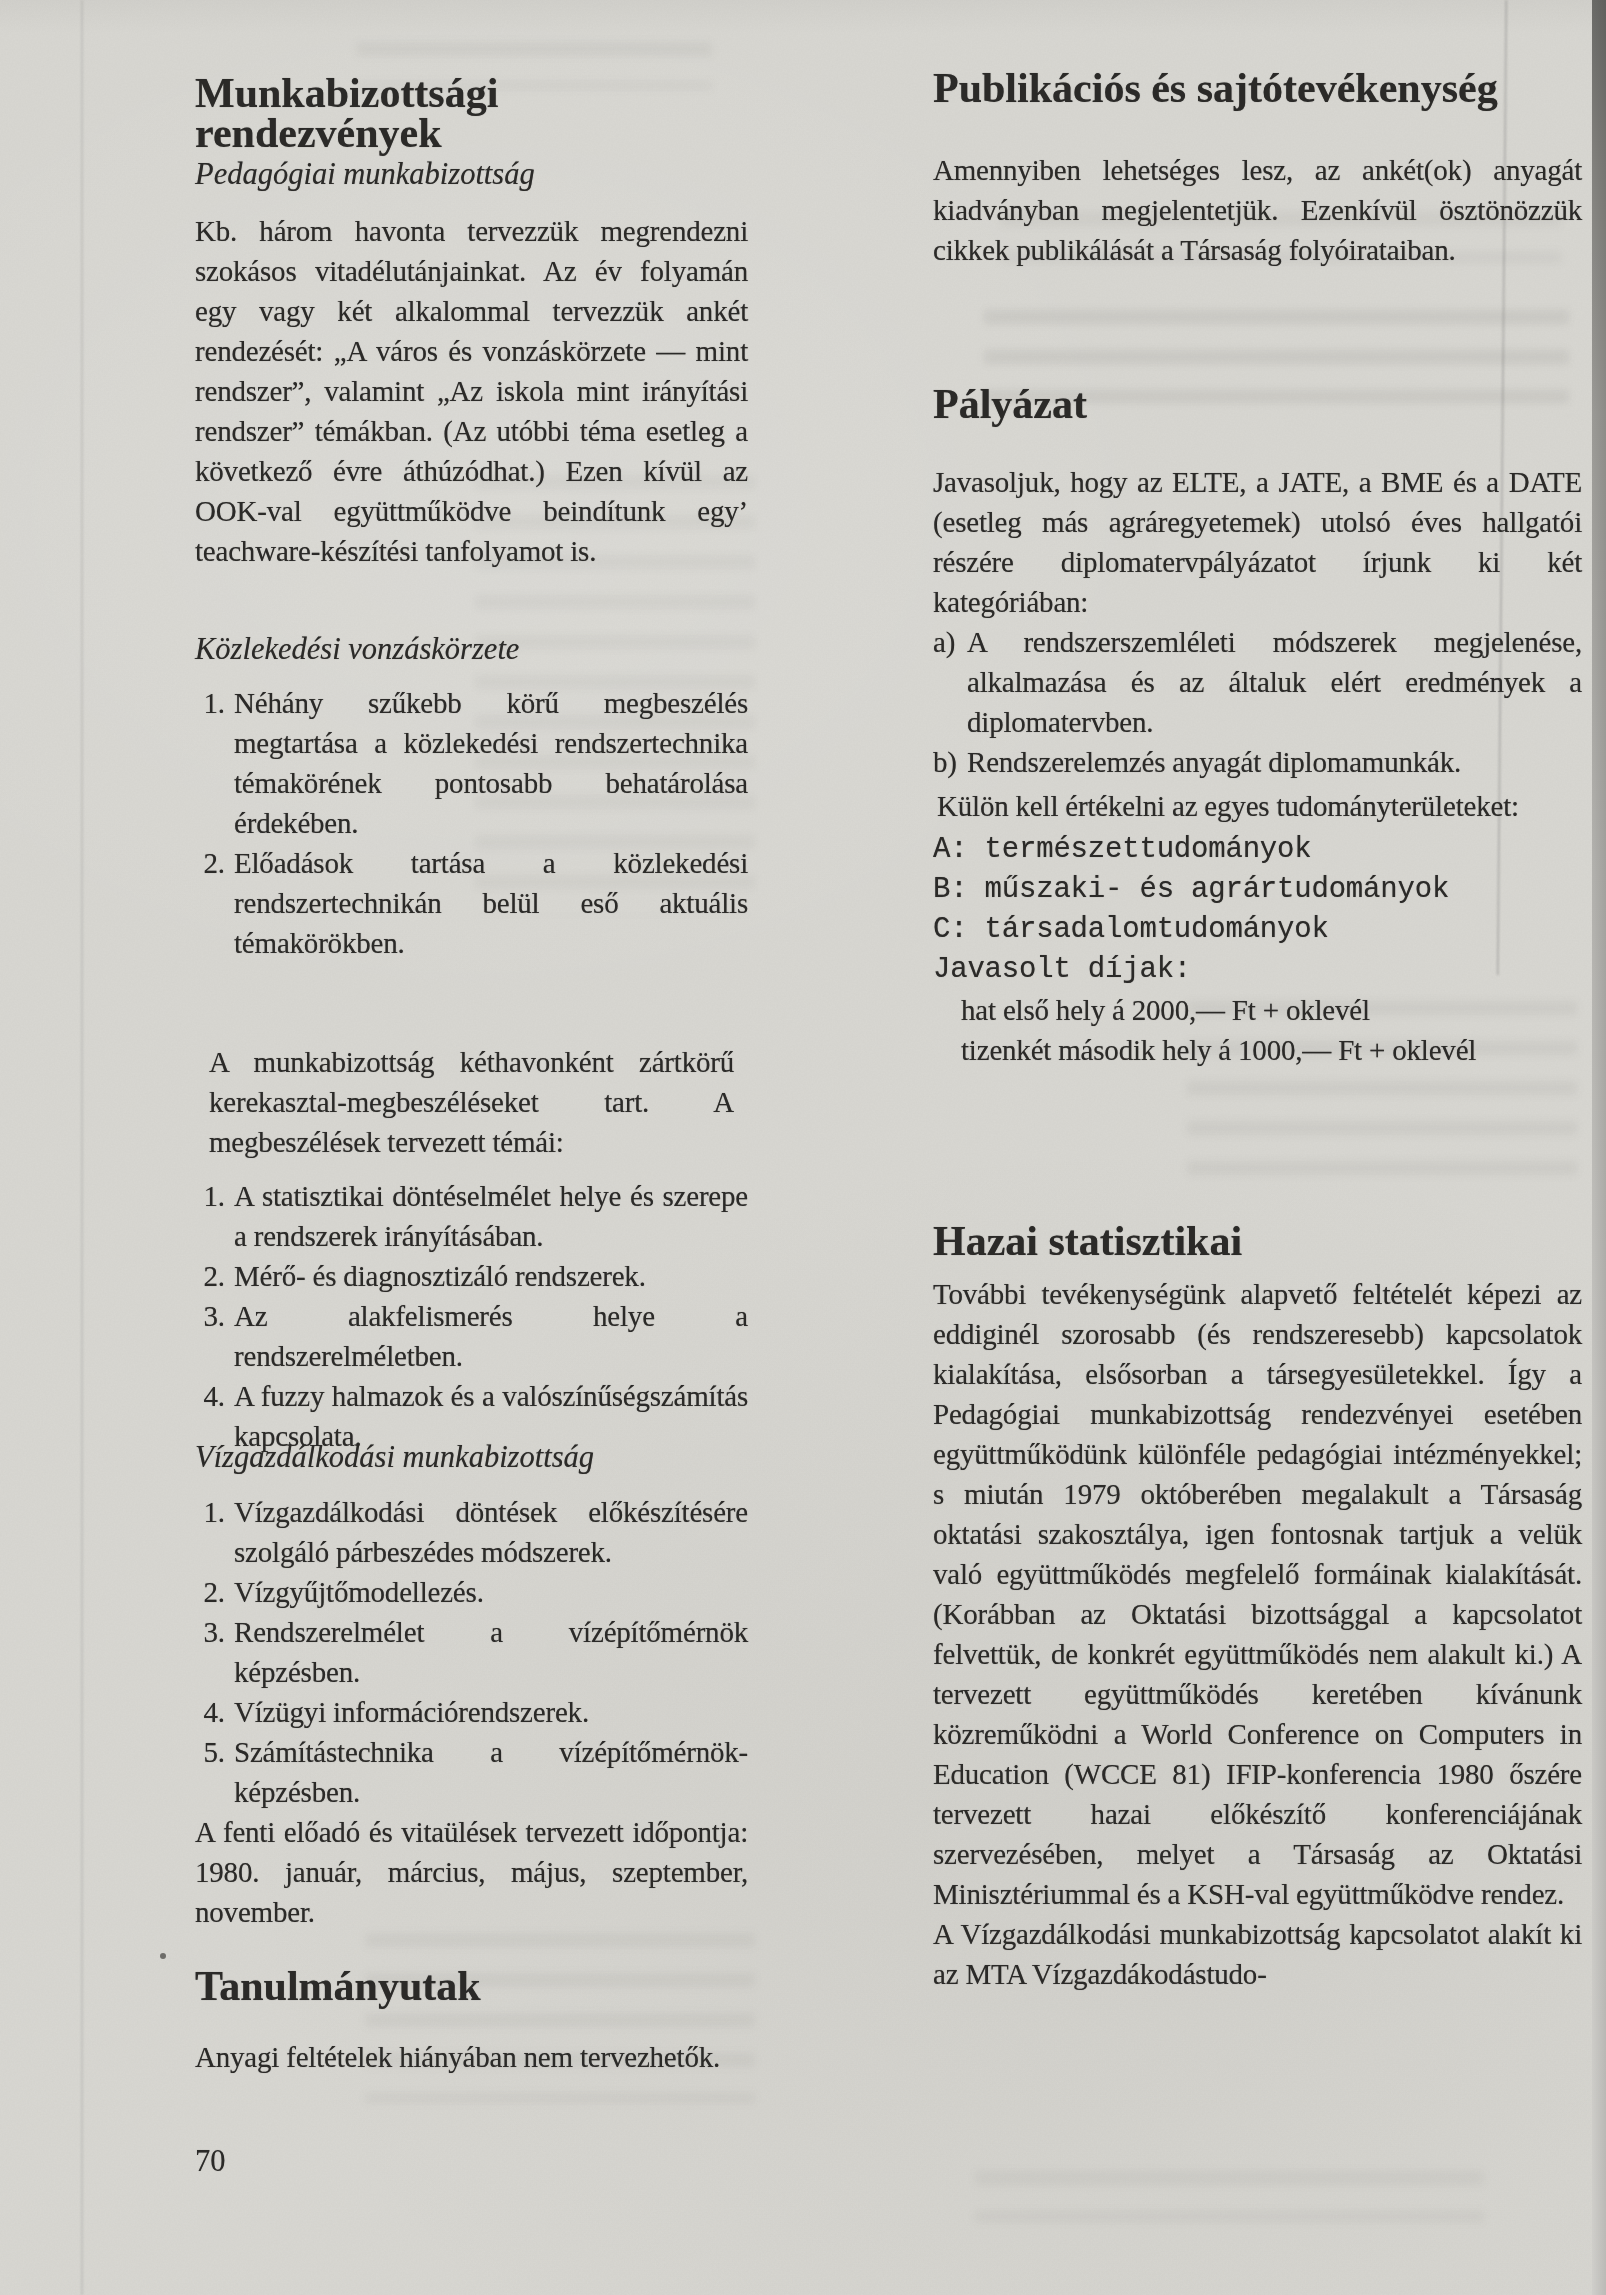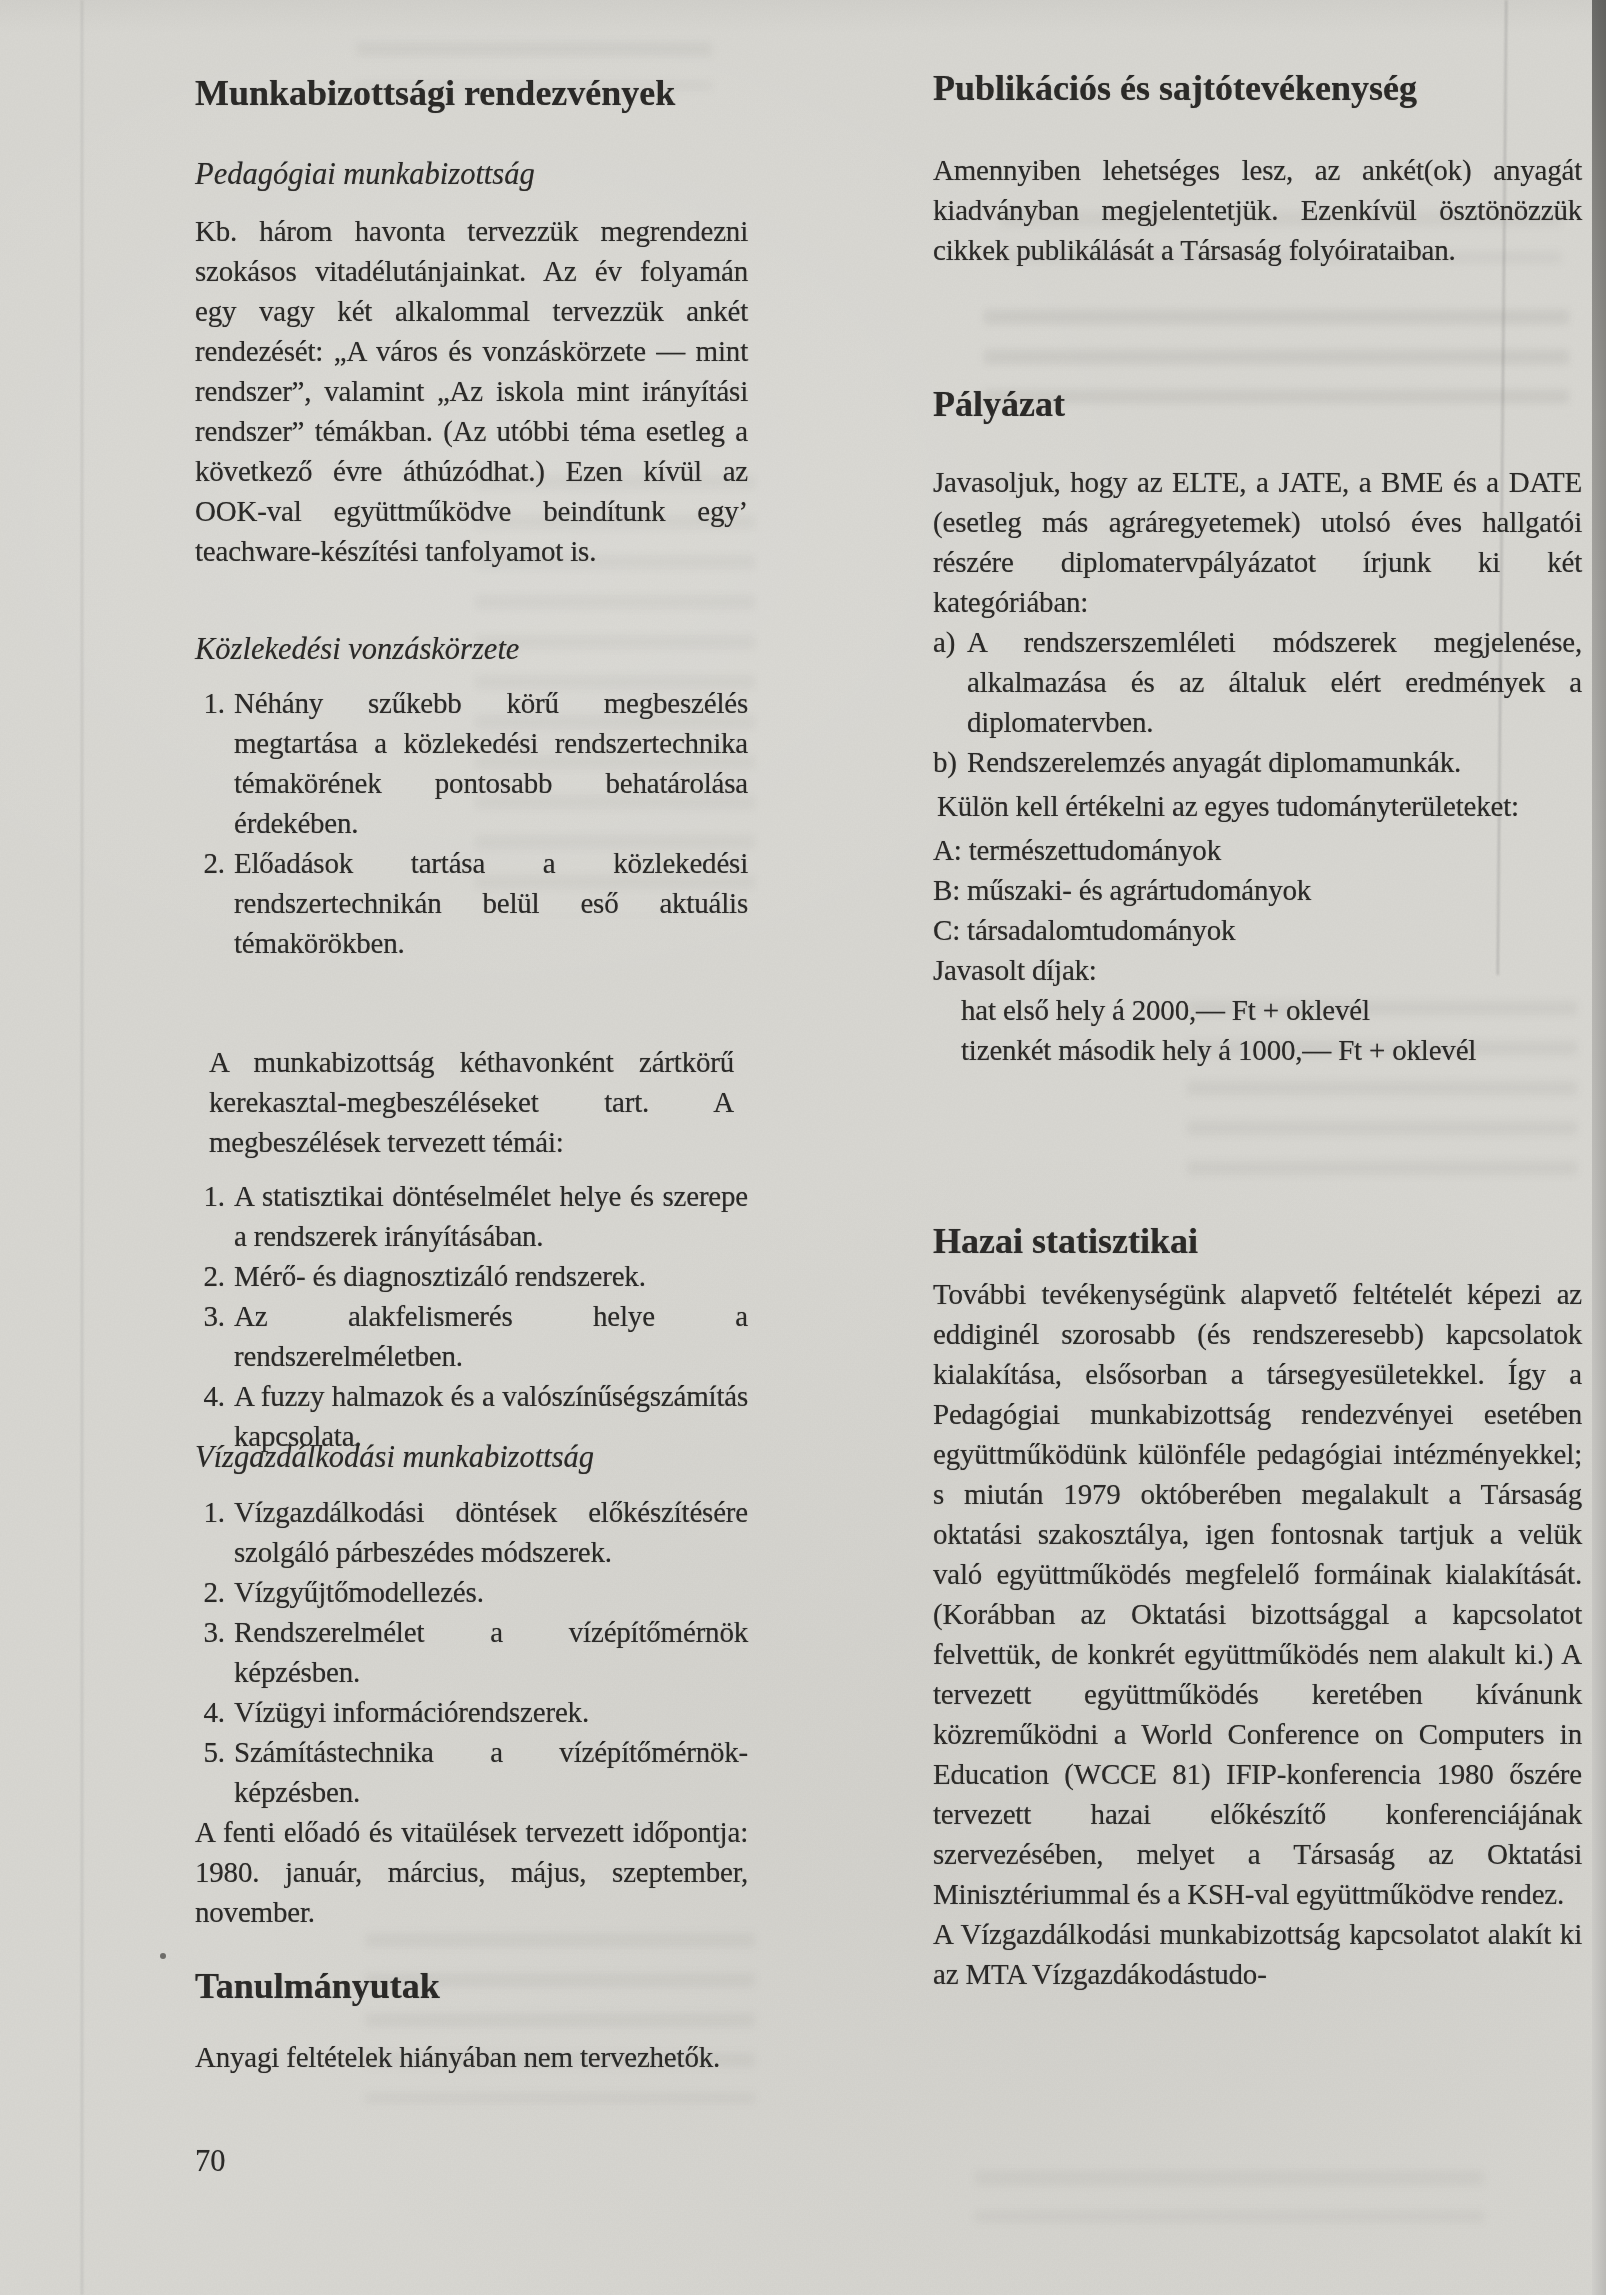--- a/index.html
+++ b/index.html
@@ -26,32 +26,32 @@
   .col{position:absolute;top:0;height:100%;}
   #col-left{left:195px;width:553px;}
   #col-right{left:933px;width:649px;}
   .abs{position:absolute;left:0;width:100%;margin:0;}
   .body, .li, .line, .prize{
     font-size:29px;line-height:40px;text-align:justify;
     letter-spacing:-0.2px;
     text-shadow:0 0 0.8px rgba(43,42,40,0.55);
   }
   .hd{
-    font-size:36px;line-height:40px;font-weight:700;font-style:normal;
+    font-size:42px;line-height:40px;font-weight:700;font-style:normal;
     text-shadow:0 0 0.8px rgba(43,42,40,0.6);
   }
   .sub{
     font-size:30.5px;line-height:40px;font-style:italic;
     text-shadow:0 0 0.8px rgba(43,42,40,0.5);
   }
   .li{position:relative;padding-left:39px;}
   .li .mk{position:absolute;left:8.5px;top:0;}
   .li-ab{position:relative;padding-left:34px;}
   .li-ab .mk{position:absolute;left:0;top:0;}
-  .line{text-align:left;}
+  .line{text-align:left;font-family:Liberation Mono, monospace;}
   .prize{padding-left:28px;text-align:left;}
   .pageno{font-size:30.5px;line-height:40px;text-shadow:0 0 0.8px rgba(43,42,40,0.5);}
   
   .edge-right{
     position:absolute;top:0;right:0;width:13.6px;height:100%;pointer-events:none;
     background:
       linear-gradient(90deg, rgba(0,0,0,0) 0%, rgba(0,0,0,0.10) 100%),
       linear-gradient(180deg,#6a6a67 0%,#82817d 7%,#9b9a96 18%,#b3b2ae 38%,#c6c5c1 62%,#d0cfcb 100%);
   }
   .crease{position:absolute;width:1.7px;pointer-events:none;background:rgba(88,88,83,0.32);filter:blur(0.8px);}

